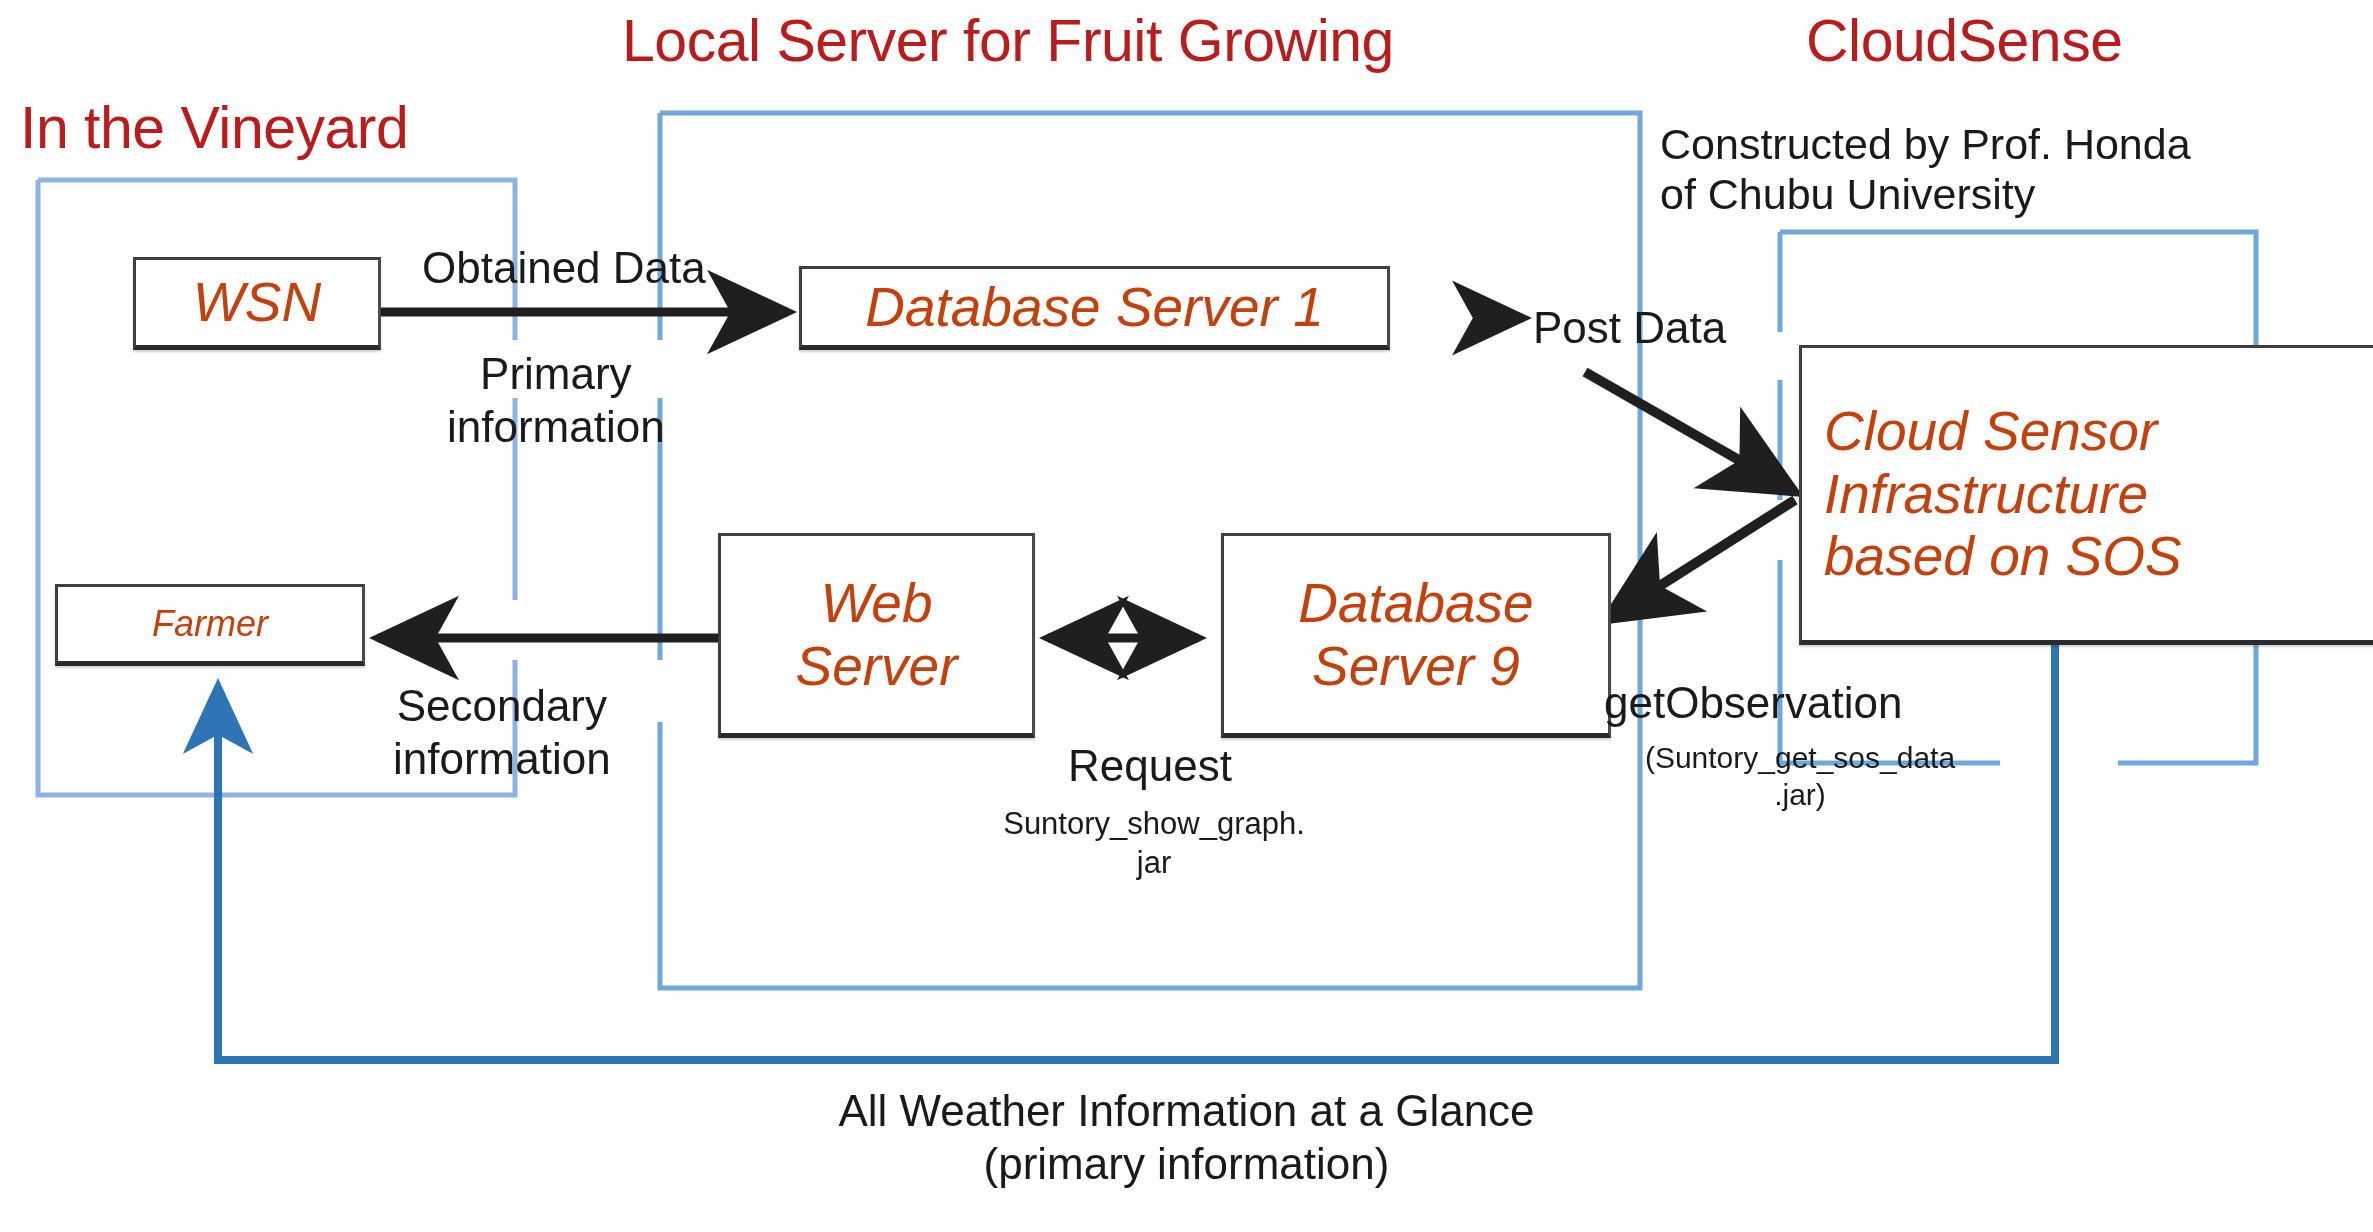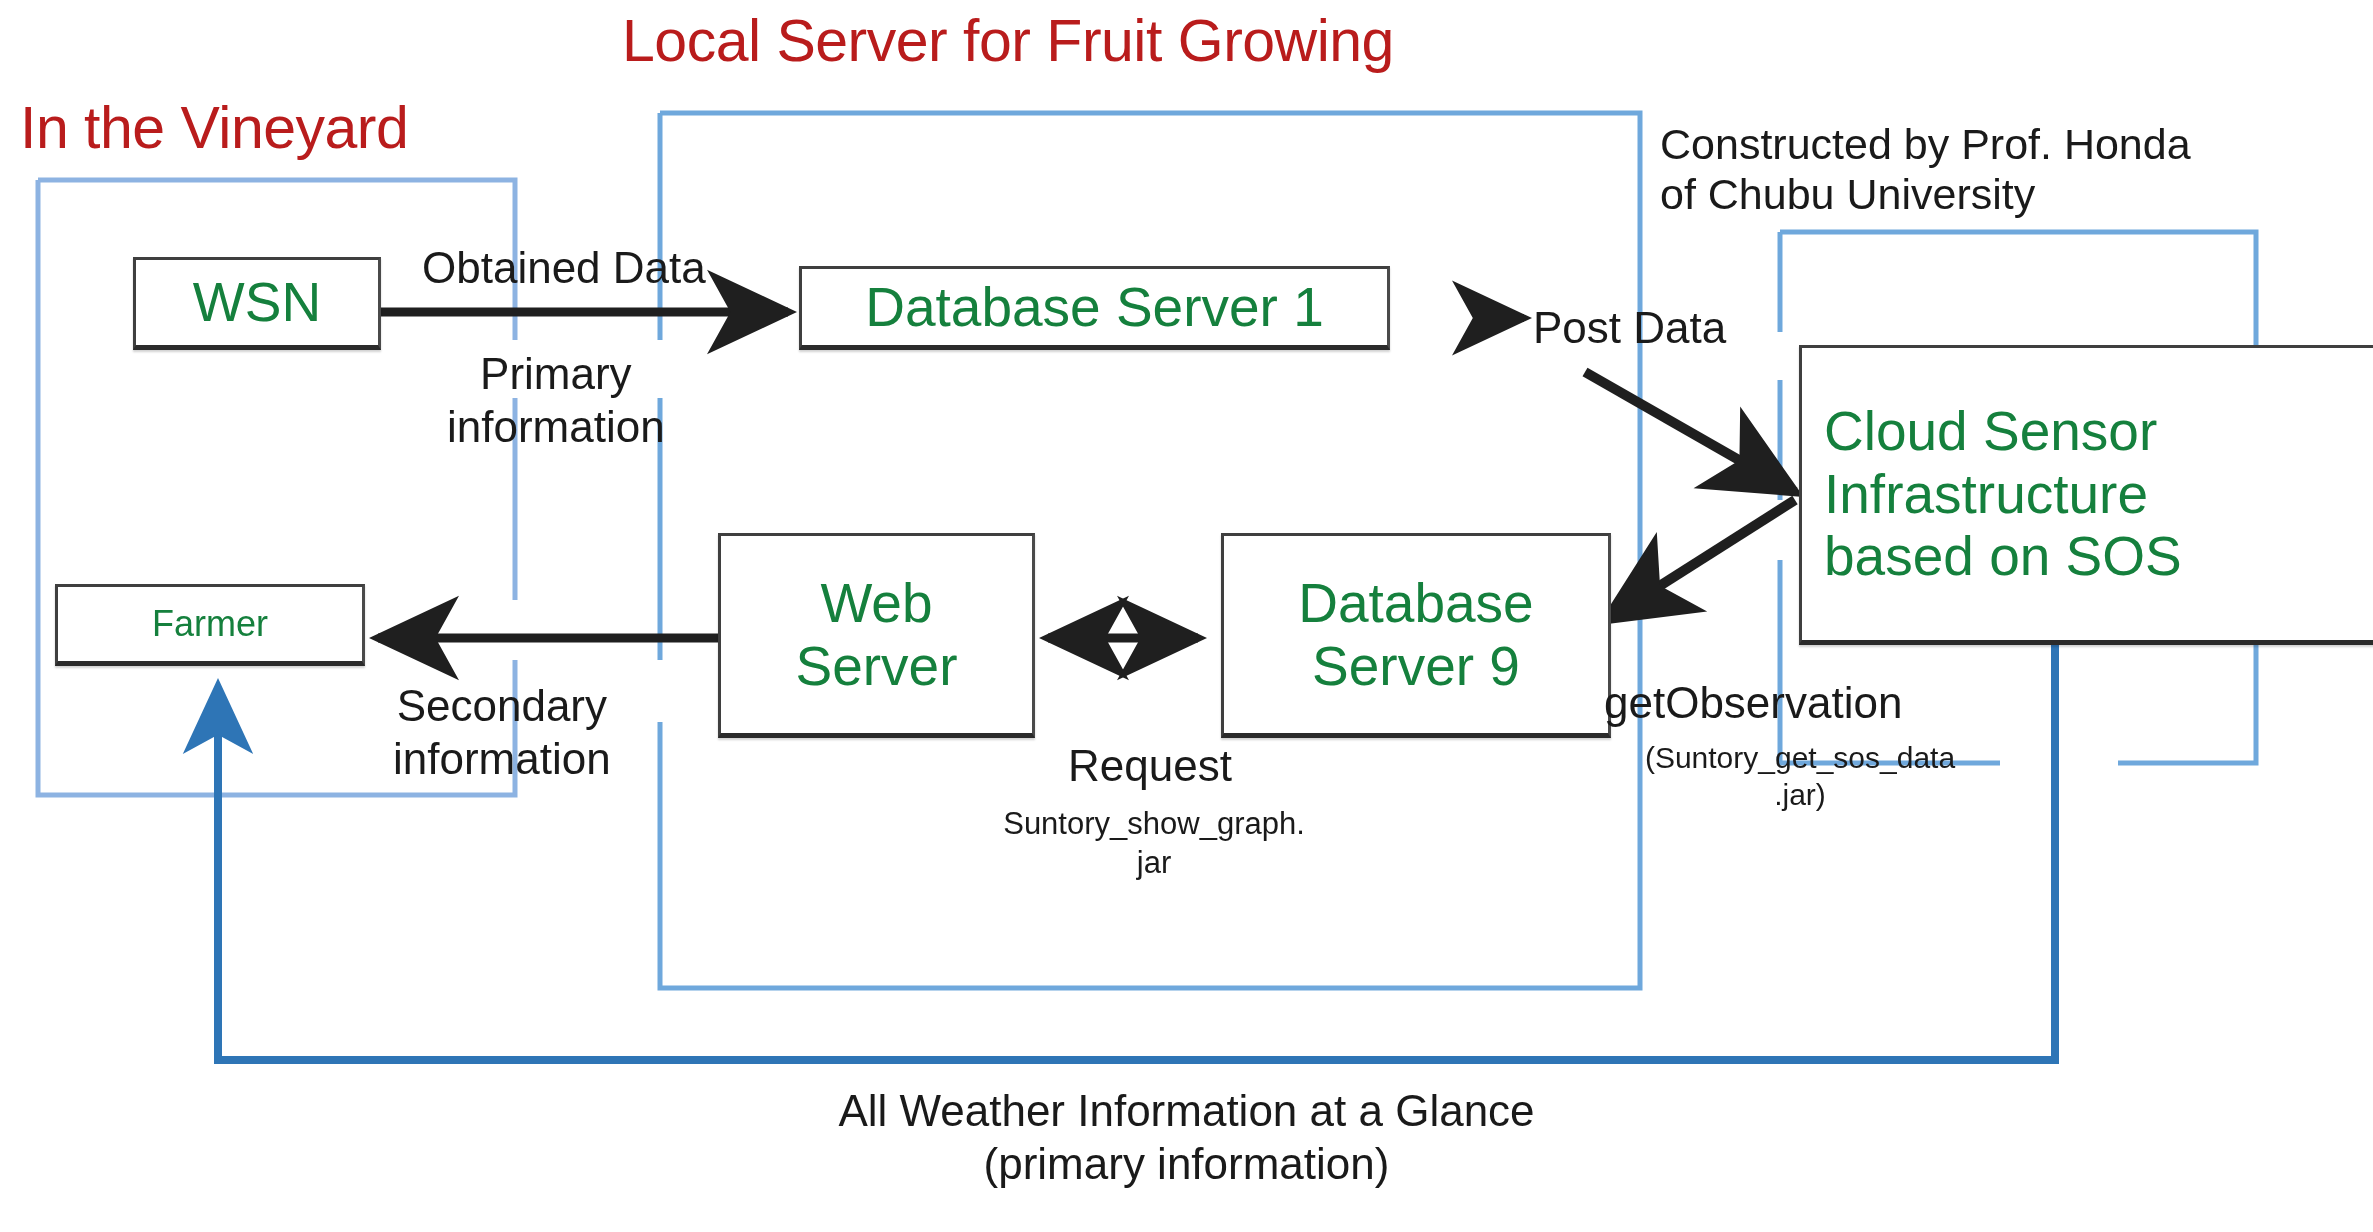--- a/index.html
+++ b/index.html
@@ -48,23 +48,24 @@
     box-sizing:border-box;
     background:#ffffff;
     border:3px solid #3f3f3f;
     border-right-color:#4a4a4a;
     border-bottom-color:#2b2b2b;
     border-bottom-width:5px;
     display:flex;
     align-items:center;
     justify-content:center;
     text-align:center;
-    color:#15803d;
+    color:#c2410c;
     line-height:1.14;
     box-shadow:0 2px 2px rgba(0,0,0,0.18);
+    font-style:italic;
   }
   #node-wsn{      left:133px;  top:257px;  width:248px; height:93px;  font-size:55px; }
   #node-farmer{   left:55px;   top:584px;  width:310px; height:82px;  font-size:36px; }
   #node-db1{      left:799px;  top:266px;  width:591px; height:84px;  font-size:55px; }
   #node-web{      left:718px;  top:533px;  width:317px; height:205px; font-size:55px; }
   #node-db2{      left:1209px; top:533px;  width:390px; height:205px; font-size:55px;margin-left:12px; }
   #node-cloud{    left:1799px; top:345px;  width:588px; height:300px; font-size:55px;
                   justify-content:flex-start; text-align:left; padding-left:22px; }
 
   
@@ -134,20 +135,21 @@
 
     <line x1="718" y1="638" x2="378" y2="638" stroke="#1f1f1f" stroke-width="9" marker-end="url(#ah-black)"></line>
 
     <path d="M2055,645 L2055,1060 L218,1060 L218,690" fill="none" stroke="#2e75b6" stroke-width="8" marker-end="url(#ah-blue)"></path>
   </svg>
 
   <div class="group-title" id="title-vineyard">In the Vineyard</div>
 
   <div class="group-title" id="title-localserver">Local Server for Fruit Growing</div>
 
+  <div class="group-title" id="title-cloudsense">CloudSense</div>
 
   <div class="group-sub" id="sub-cloudsense">
     <div>Constructed by Prof. Honda</div>
     <div>of Chubu University</div>
   </div>
 
   <div class="node" id="node-wsn">
     <span>WSN</span>
   </div>
 

